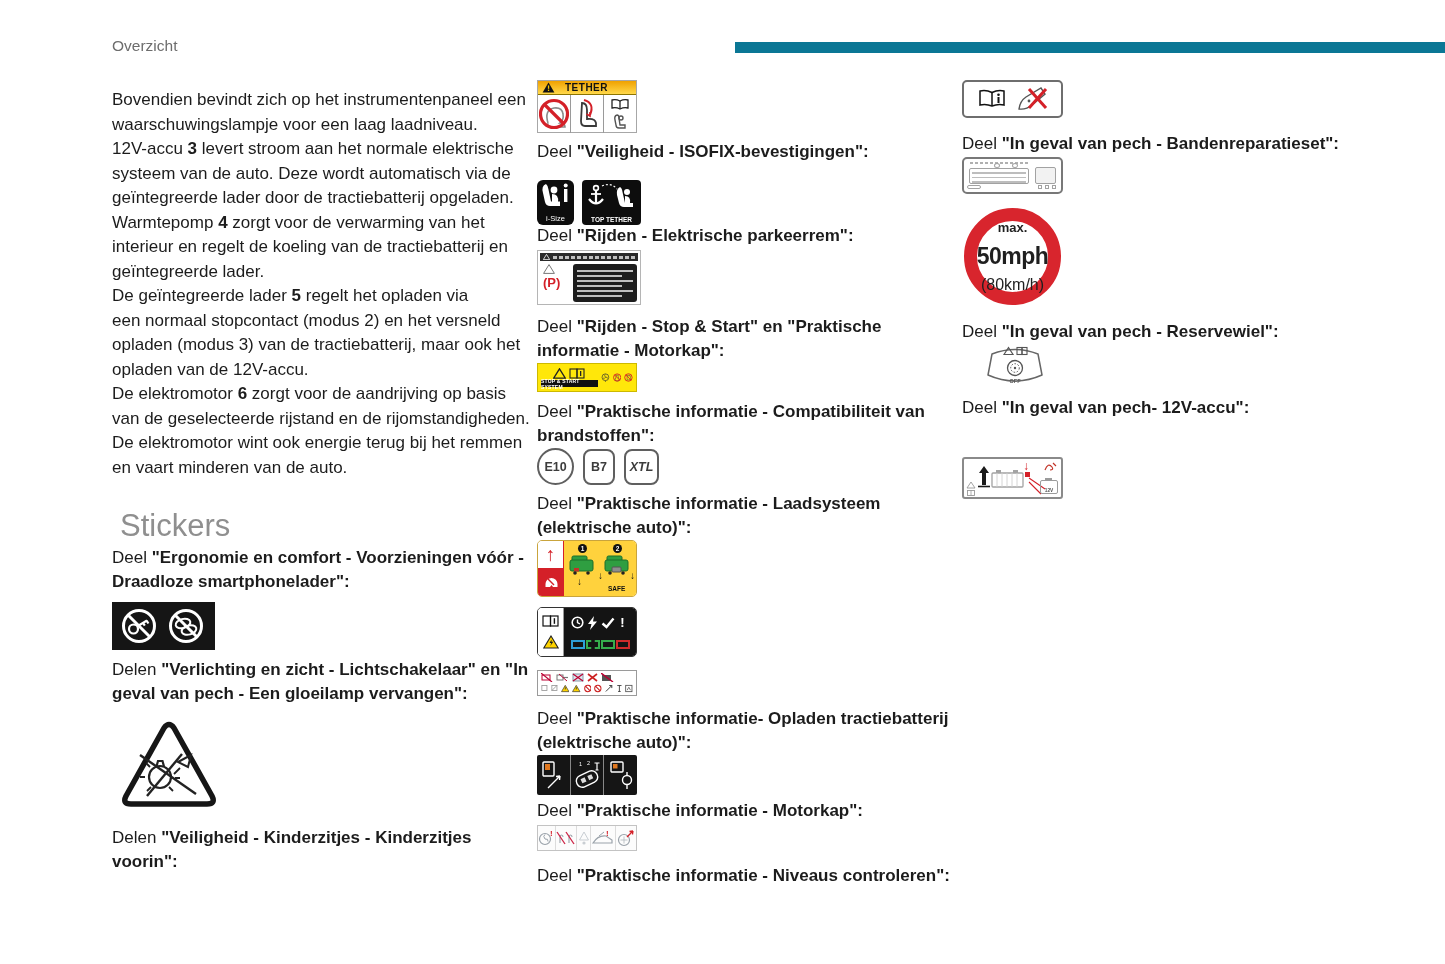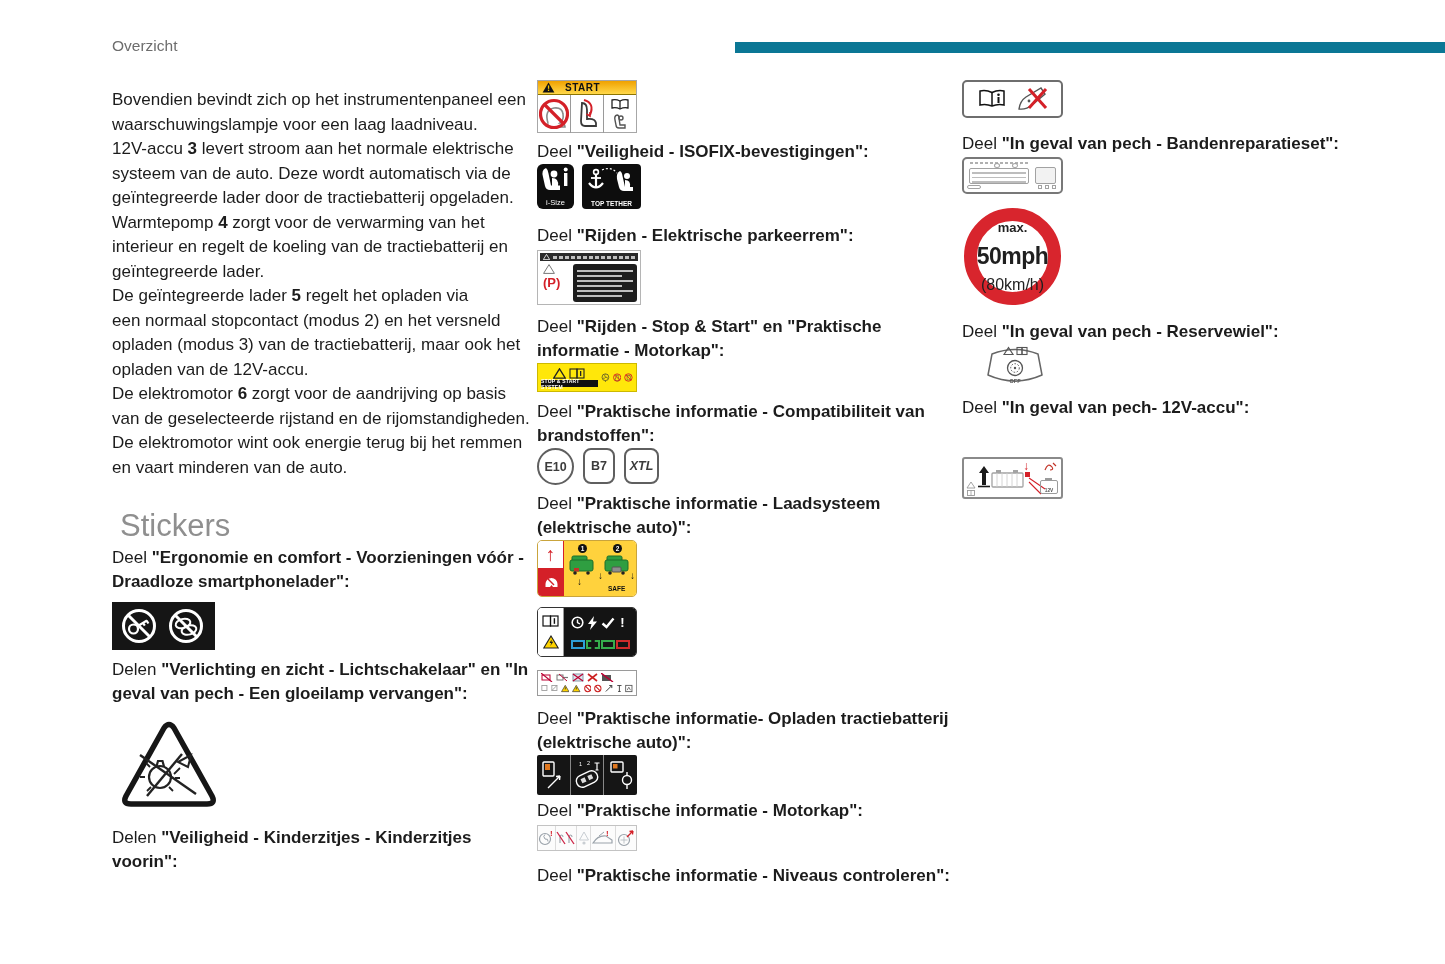--- a/index.html
+++ b/index.html
@@ -57,21 +57,21 @@
 
   
   .stopstart{width:100px;height:29px;background:#ffe70a;border:1px solid #cdb900;box-sizing:border-box;
              display:flex;align-items:center;gap:3px;padding:0 3px;}
   .ss-left{display:flex;flex-direction:column;align-items:center;gap:1px;}
   .ss-icons{display:flex;gap:3px;align-items:center;}
   .ss-bar{width:57px;height:7px;background:#111;color:#fff;font-size:5px;font-weight:bold;
           display:flex;align-items:center;justify-content:center;letter-spacing:.2px;}
 
   
-  .fuel-row{display:flex;gap:9px;align-items:flex-start;}
+  .fuel-row{display:flex;gap:9px;align-items:flex-end;}
   .fuel{display:flex;align-items:center;justify-content:center;color:#3c3c3c;font-weight:bold;font-size:12.5px;
         border:2.5px solid #5f5f5f;box-sizing:border-box;background:#fff;}
   .fuel.circle{width:37px;height:37px;border-radius:50%;}
   .fuel.sq{width:32px;height:36px;border-radius:8px;}
   .fuel.sq.wide{width:35px;font-style:italic;}
 
   
   .chargeA{width:100px;height:57px;display:flex;border-radius:5px;overflow:hidden;border:1px solid #c9a43c;box-sizing:border-box;}
   .cA-left{width:26px;display:flex;flex-direction:column;}
   .cA-arrow{height:28px;background:#fff;display:flex;align-items:center;justify-content:center;
@@ -209,21 +209,21 @@
 
   <div class="col col-mid">
 
     <div class="sticker airbag" style="top:0;left:0;">
       <div class="airbag-head">
         <svg width="13" height="11" viewBox="0 0 13 11">
           <path d="M6.5 0.5 L12.4 10.4 H0.6 Z" fill="#111"></path>
           <rect x="5.9" y="3.4" width="1.3" height="3.4" fill="#f5c400"></rect>
           <rect x="5.9" y="7.6" width="1.3" height="1.4" fill="#f5c400"></rect>
         </svg>
-        <span class="airbag-label">START</span>
+        <span class="airbag-label">TETHER</span>
       </div>
       <div class="airbag-body">
         <div class="airbag-cell">
           <svg width="30" height="34" viewBox="0 0 30 34">
             <path d="M9 26 q-4 -13 6 -15 q8 -1 9 6 q1 6 -3 9 q5 0 5 4 h-14 q-4 0 -3 -4" fill="none" stroke="#8a8a8a" stroke-width="1.6"></path>
             <circle cx="15" cy="17" r="13.5" fill="none" stroke="#d42028" stroke-width="3.2"></circle>
             <line x1="5.5" y1="7.5" x2="24.5" y2="26.5" stroke="#d42028" stroke-width="3.2"></line>
           </svg>
         </div>
         <div class="airbag-cell">
@@ -243,21 +243,21 @@
               <path d="M8 18 q-3 1 -2 5 l1 5 q0 3 3 3 h6 v-3 h-5 l-1 -7 q0 -3 -2 -3"></path>
               <circle cx="12" cy="21" r="2"></circle>
             </g>
           </svg>
         </div>
       </div>
     </div>
 
     <p class="caption" style="top:60px;left:0;"><span>Deel </span><b>"Veiligheid - ISOFIX-bevestigingen":</b></p>
 
-    <div class="sticker isofix-row" style="top:84px;left:0;">
+    <div class="sticker isofix-row" style="top:100px;left:0;">
       <div class="isize">
         <svg width="37" height="34" viewBox="0 0 37 34">
           <path d="M9 4 q-5 2 -3 9 l2 9 q1 4 5 4 h10 v-4.5 h-9 l-2.5 -12 q-0.5 -4 -2.5 -5.5" fill="#fff"></path>
           <circle cx="17" cy="10" r="3.4" fill="#fff"></circle>
           <path d="M15 14 q7 0 6 8 h-6 z" fill="#fff"></path>
           <rect x="27" y="9" width="3.4" height="13" fill="#fff"></rect>
           <circle cx="28.7" cy="5.5" r="2" fill="#fff"></circle>
         </svg>
         <div class="isize-label">i-Size</div>
       </div>

